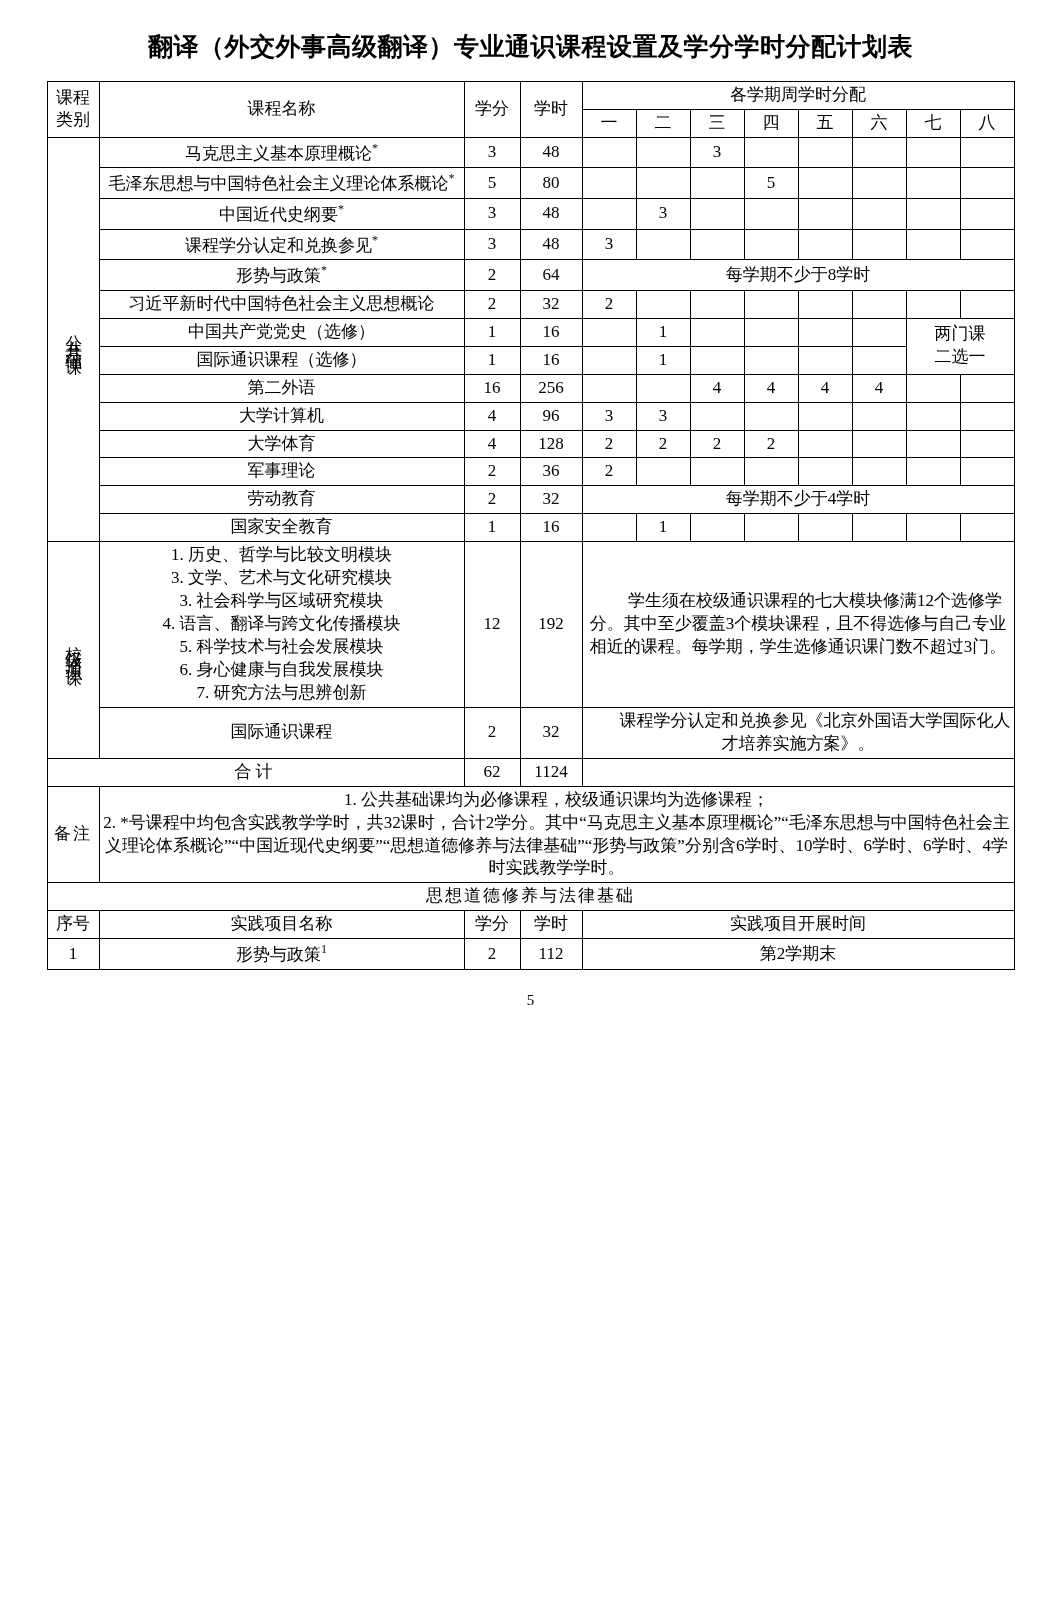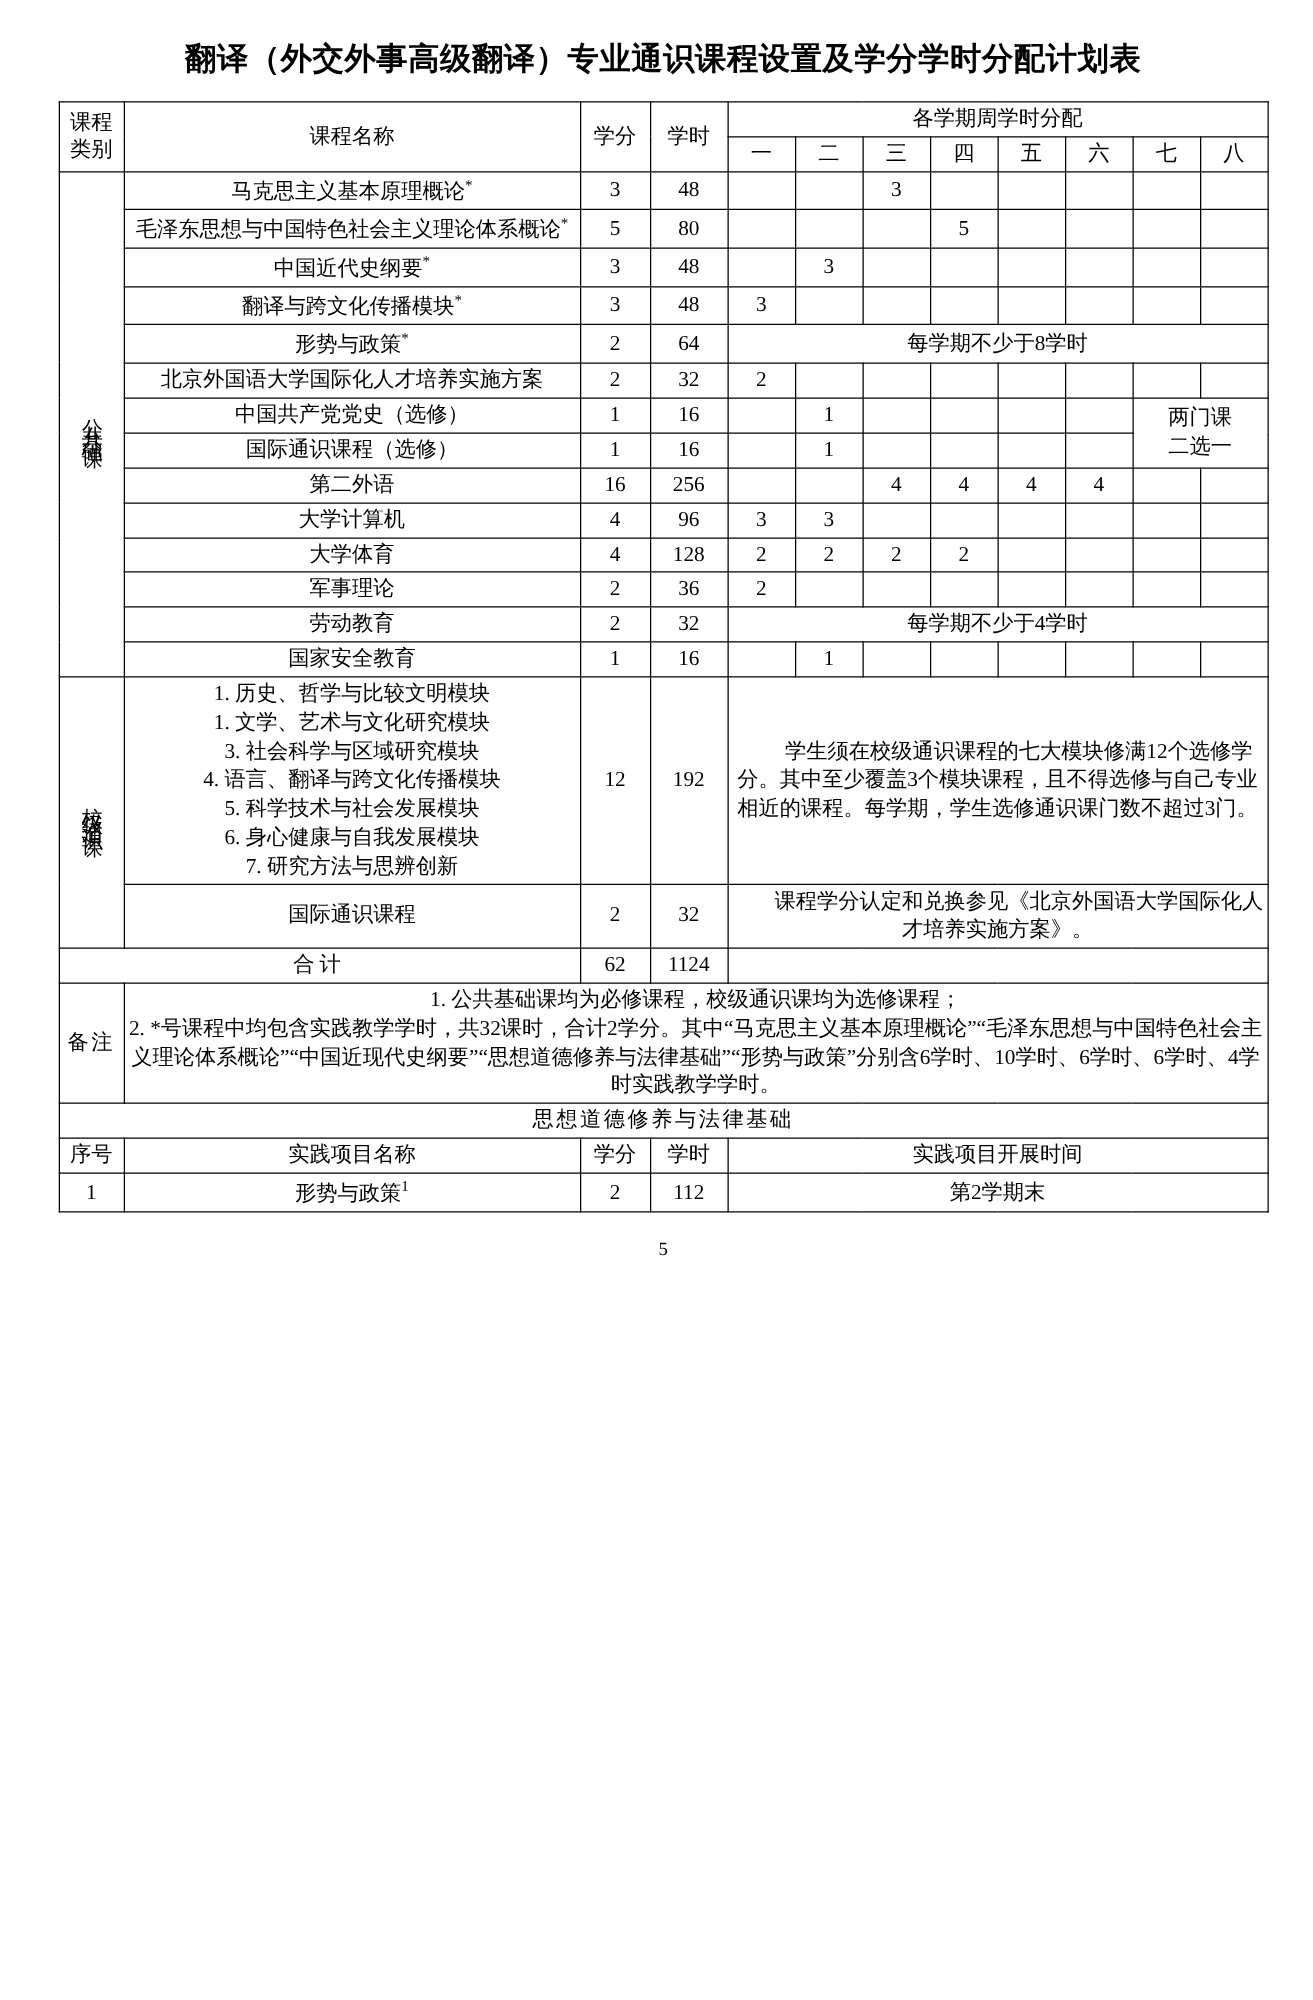--- a/index.html
+++ b/index.html
@@ -204,42 +204,42 @@
         <td>3</td>
         <td></td>
         <td></td>
         <td></td>
         <td></td>
         <td></td>
         <td></td>
       </tr>
 
       <tr>
-        <td class="name-cell"><span>翻译与跨文化传播模块</span><span class="sup">*</span></td>
+        <td class="name-cell"><span>课程学分认定和兑换参见</span><span class="sup">*</span></td>
         <td>3</td>
         <td>48</td>
         <td>3</td>
         <td></td>
         <td></td>
         <td></td>
         <td></td>
         <td></td>
         <td></td>
         <td></td>
       </tr>
 
       <tr>
         <td class="name-cell"><span>形势与政策</span><span class="sup">*</span></td>
         <td>2</td>
         <td>64</td>
         <td colspan="8" class="note-span">每学期不少于8学时</td>
       </tr>
 
       <tr>
-        <td class="name-cell">北京外国语大学国际化人才培养实施方案</td>
+        <td class="name-cell">习近平新时代中国特色社会主义思想概论</td>
         <td>2</td>
         <td>32</td>
         <td>2</td>
         <td></td>
         <td></td>
         <td></td>
         <td></td>
         <td></td>
         <td></td>
         <td></td>
@@ -349,21 +349,21 @@
         <td></td>
         <td></td>
       </tr>
 
       <tr>
         <td rowspan="2" class="cat-cell">
           <span class="vert">校级通识课</span>
         </td>
         <td class="module-cell">
           <div>1. 历史、哲学与比较文明模块</div>
-          <div>1. 文学、艺术与文化研究模块</div>
+          <div>3. 文学、艺术与文化研究模块</div>
           <div>3. 社会科学与区域研究模块</div>
           <div>4. 语言、翻译与跨文化传播模块</div>
           <div>5. 科学技术与社会发展模块</div>
           <div>6. 身心健康与自我发展模块</div>
           <div>7. 研究方法与思辨创新</div>
         </td>
         <td>12</td>
         <td>192</td>
         <td colspan="8" class="desc-cell">学生须在校级通识课程的七大模块修满12个选修学分。其中至少覆盖3个模块课程，且不得选修与自己专业相近的课程。每学期，学生选修通识课门数不超过3门。</td>
       </tr>

